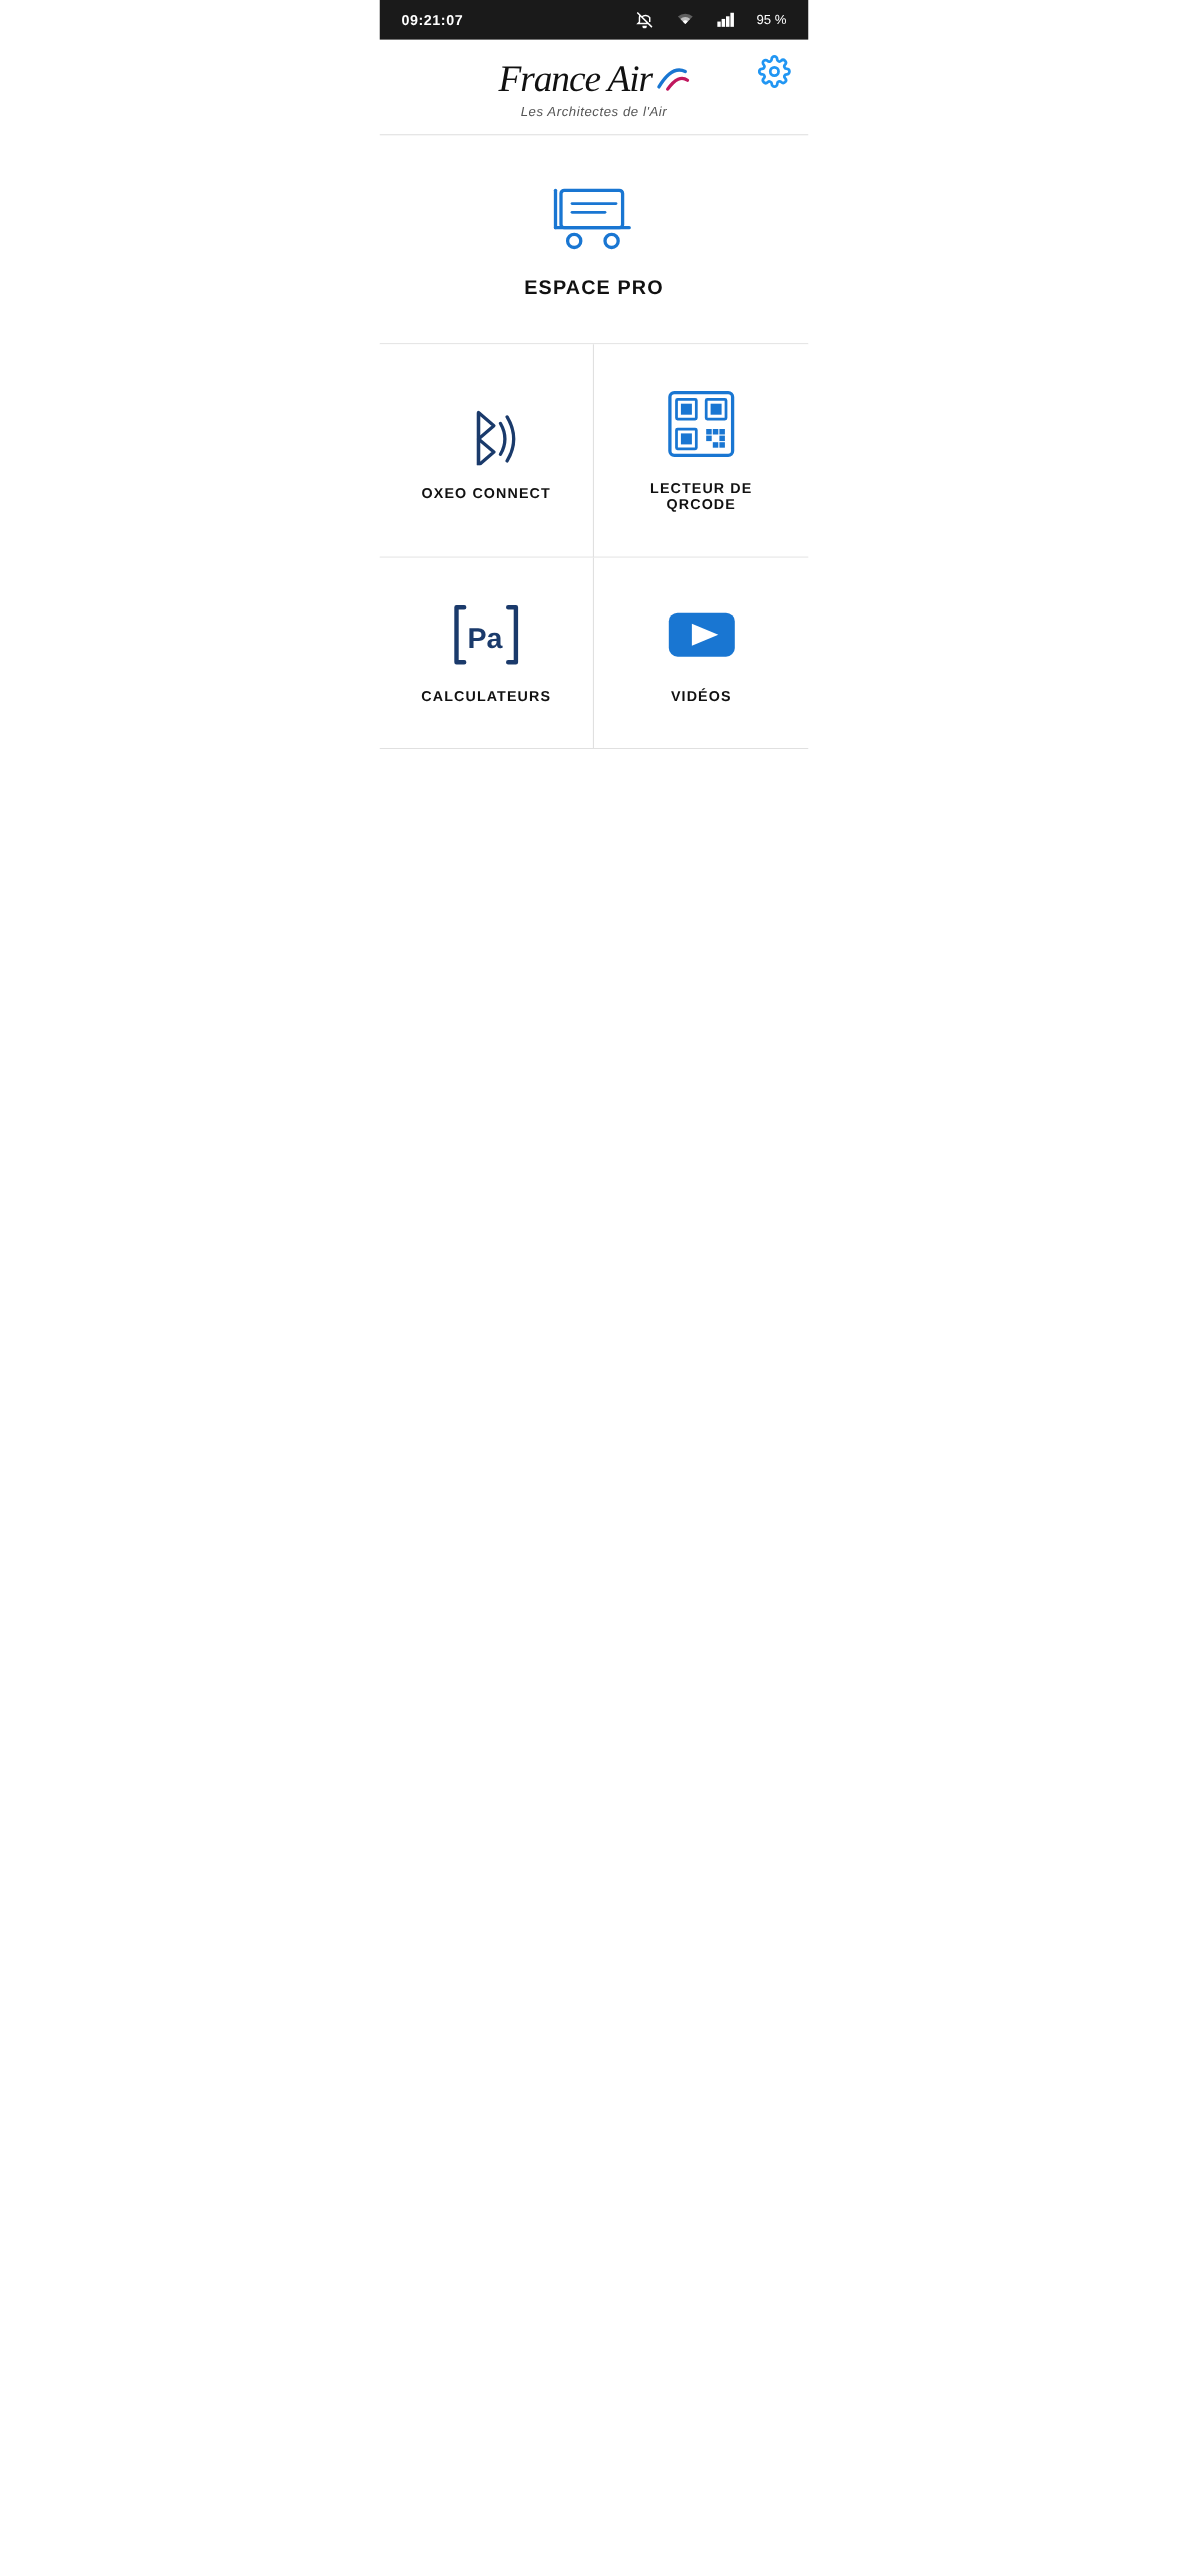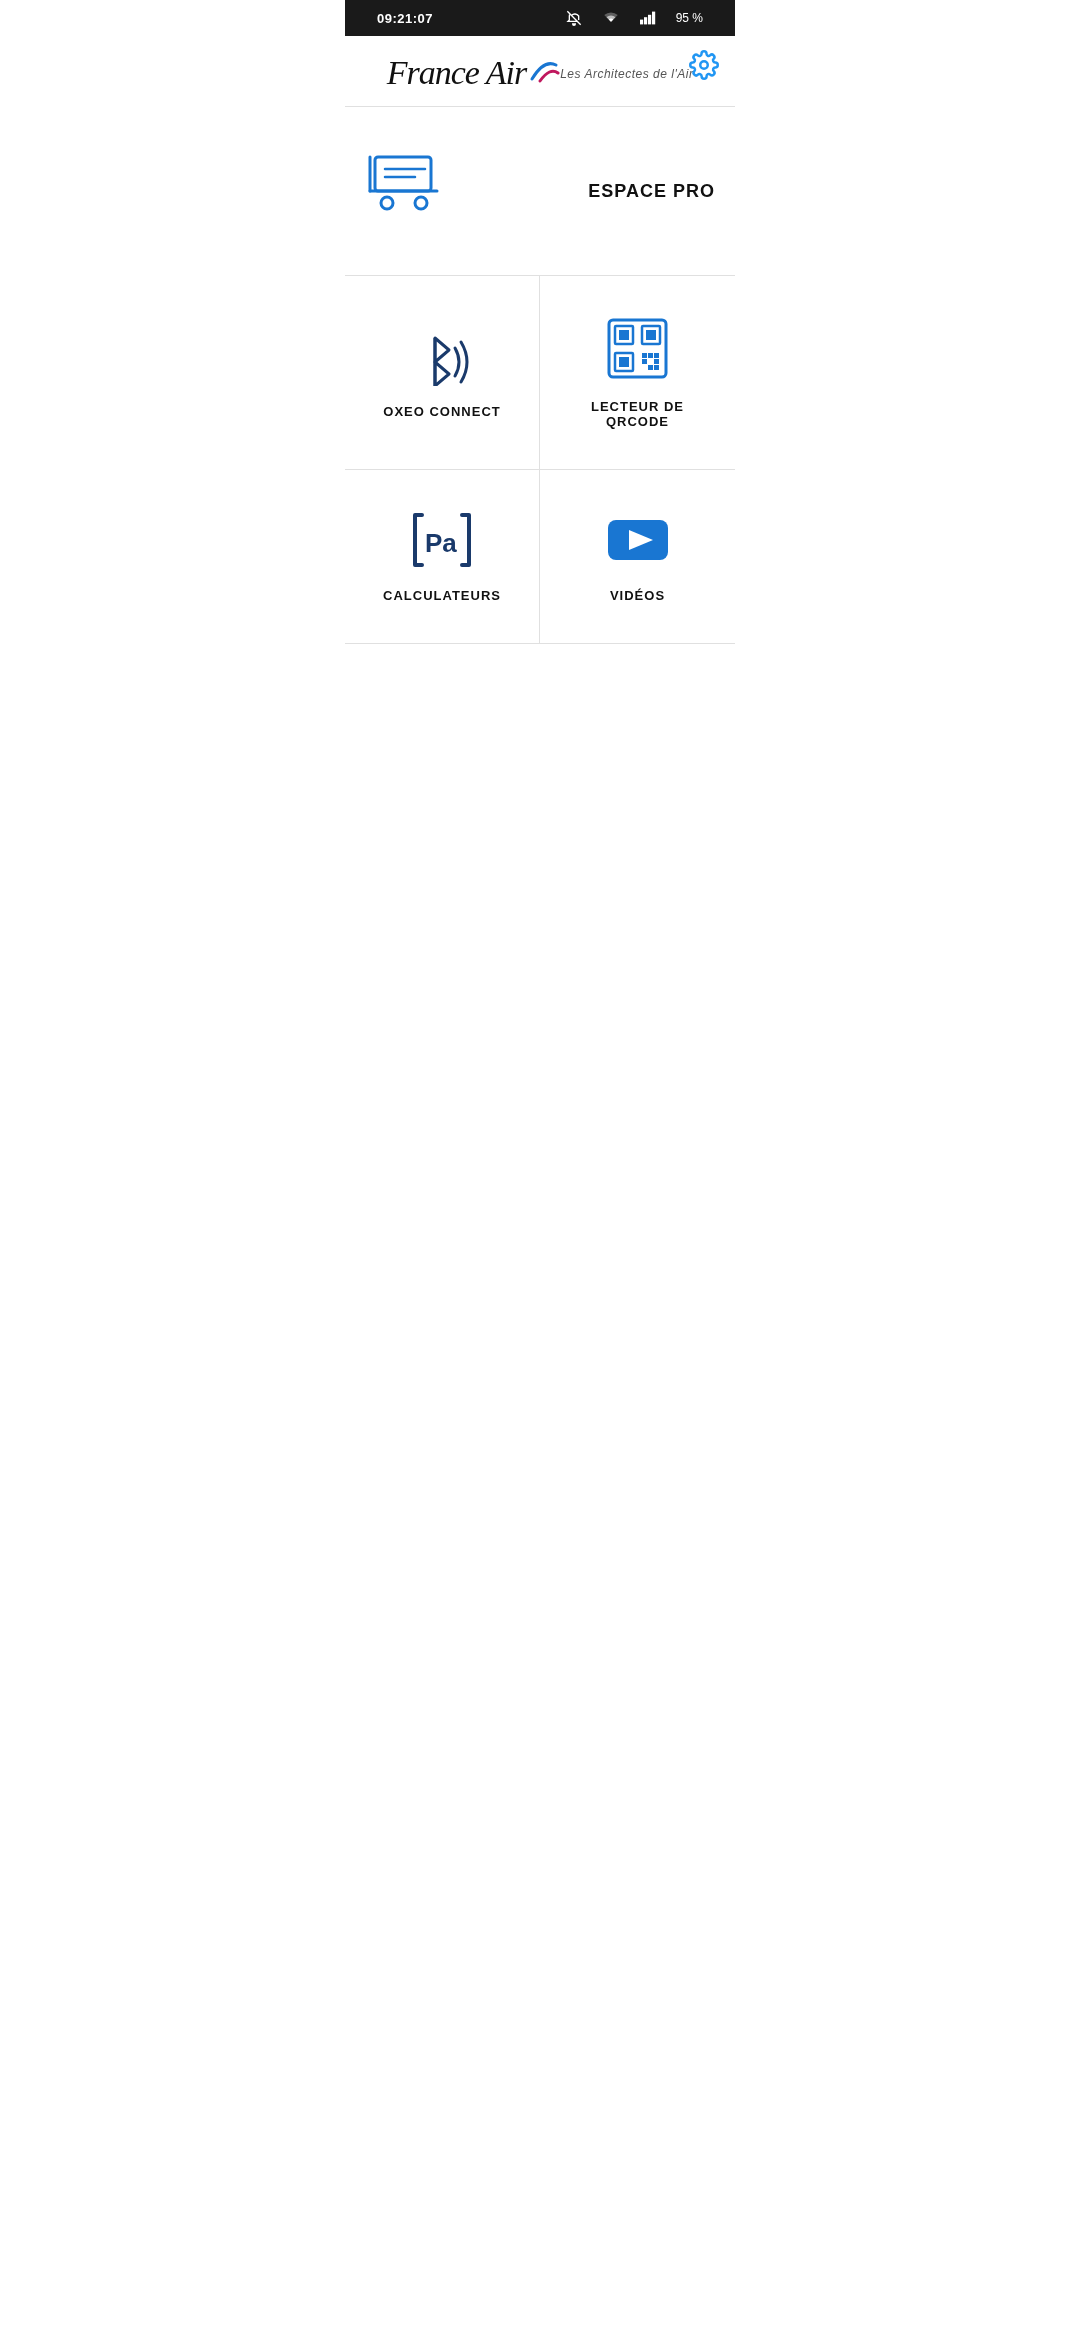--- a/index.html
+++ b/index.html
@@ -17,21 +17,21 @@
       overflow-x: hidden;
     }
 
     
     .status-bar {
       background: #1a1a1a;
       color: #fff;
       display: flex;
       justify-content: space-between;
       align-items: center;
-      padding: 8px 32px;
+      padding: 8px 20px;
       font-size: 13px;
       height: 36px;
     }
 
     .status-left {
       font-weight: 600;
       letter-spacing: 0.5px;
     }
 
     .status-icons {
@@ -54,36 +54,36 @@
       position: absolute;
       right: 16px;
       top: 14px;
       color: #2196F3;
       cursor: pointer;
       font-size: 28px;
     }
 
     .logo-container {
       display: flex;
-      flex-direction: row;
+      flex-direction: column;
       align-items: center;
     }
 
     .logo-tagline {
       font-size: 12px;
       color: #555;
       letter-spacing: 0.5px;
       margin-top: 2px;
       font-style: italic;
     }
 
     
     .espace-pro {
       display: flex;
-      flex-direction: row;
+      flex-direction: column;
       align-items: center;
       justify-content: space-between;
       padding: 40px 20px;
       border-bottom: 1px solid #e0e0e0;
     }
 
     .espace-pro-icon {
       color: #1976D2;
       margin-bottom: 18px;
     }

